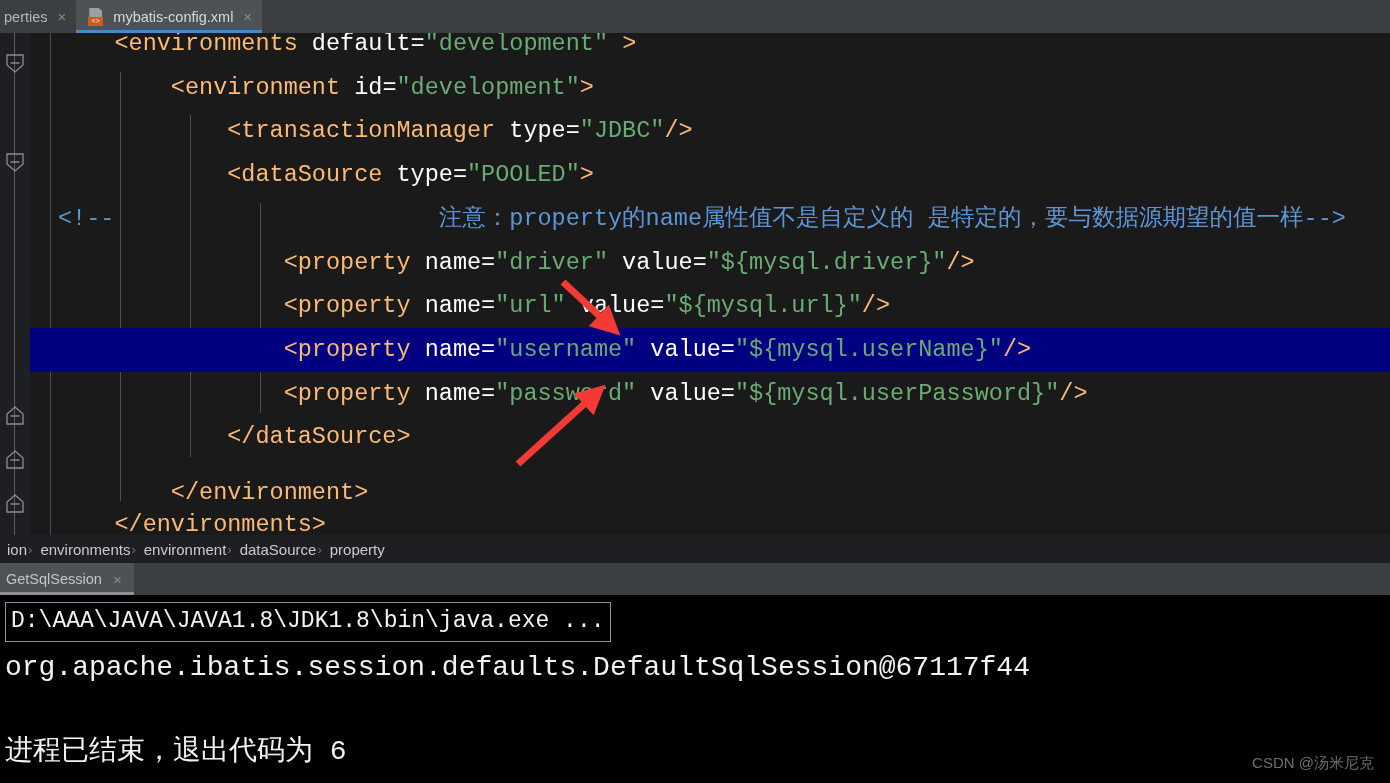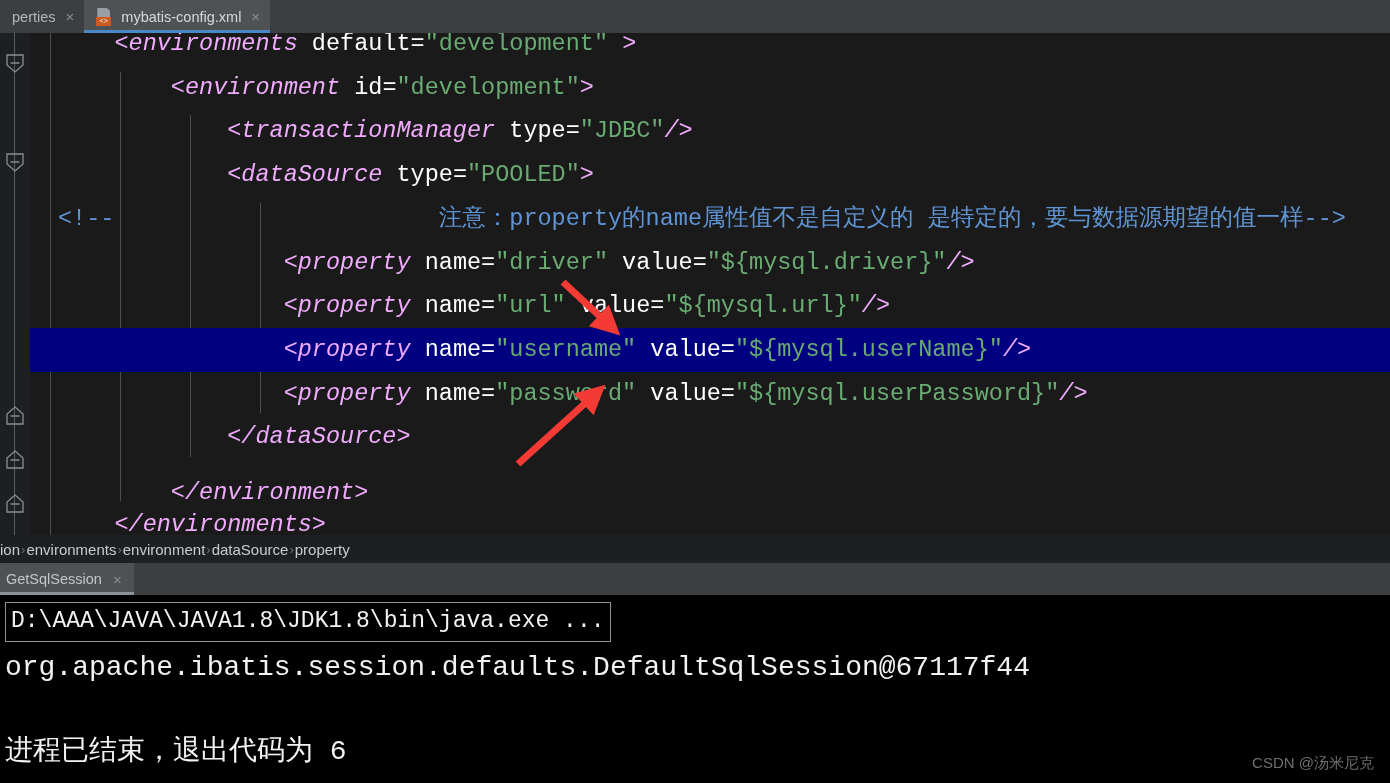--- a/index.html
+++ b/index.html
@@ -23,21 +23,21 @@
     display: flex; align-items: stretch;
   }
   .tab {
     display: flex; align-items: center;
     padding: 0 10px 0 12px;
     font-size: 14.5px;
     color: #b4b7ba;
     position: relative;
     gap: 8px;
   }
-  .tab.partial { padding-left: 12px; }
+  .tab.partial { padding-left: 4px; }
   .tab.active {
     background: #4e5254;
     color: #d6d9dc;
   }
   .tab.active::after {
     content: "";
     position: absolute; left: 0; right: 0; bottom: 0;
     height: 3px; background: #4a88c7;
   }
   .tab-label { white-space: nowrap; }
@@ -93,21 +93,21 @@
     position: absolute; left: 0; right: 0;
     height: 44px;
     white-space: pre;
     font-family: "Liberation Mono", "DejaVu Sans Mono", monospace;
     font-size: 23.5px;
     line-height: 44px;
     color: #bcbec4;
   }
   .line.hl { background: #000080; }
   .code-text { padding-left: 0; }
-  .tagn  { color: #f0abfc; font-style: italic; }   
+  .tagn  { color: #fdba74; }   
   .attr  { color: #ffffff; }   
   .str   { color: #6aab73; }   
   .cmt   { color: #5f94d4; }   
   .plain { color: #bcbec4; }
 
   
   .iguide {
     position: absolute; top: 0; bottom: 0; width: 1px;
     background: #4b4f52;
   }
@@ -126,21 +126,21 @@
   .breadcrumb {
     position: absolute; top: 535px; left: 0;
     width: 1390px; height: 28px;
     background: #1e1f22;
     display: flex; align-items: center;
     font-size: 15px;
     color: #c8cbcf;
     padding-left: 0;
     gap: 0;
   }
-  .crumb { padding: 0 1px; white-space: nowrap; }
+  .crumb { padding: 0 1px; white-space: nowrap; margin-left: 7px; }
   .crumb:first-child { padding-left: 0; }
   .crumb-sep { color: #6d7073; font-size: 13px; }
 
   
   .console {
     position: absolute; top: 563px; left: 0;
     width: 1390px; height: 220px;
     background: #000000;
   }
   .console-tabbar {

